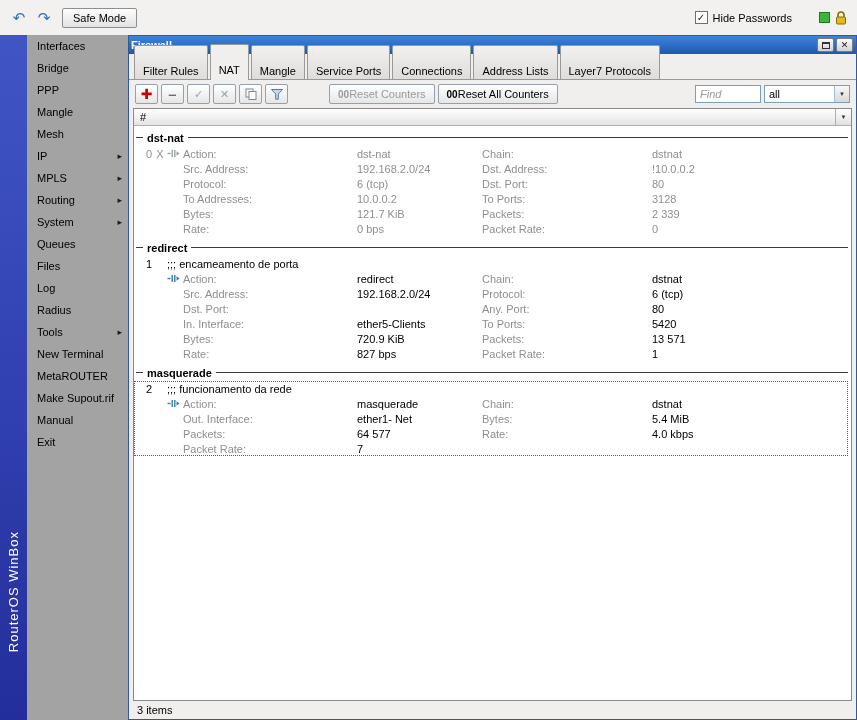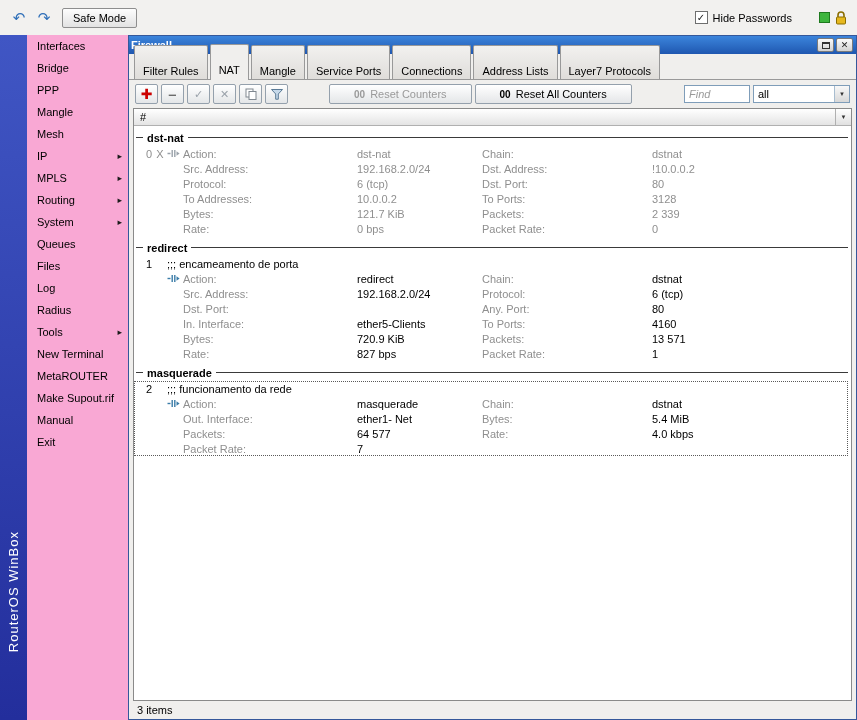--- a/index.html
+++ b/index.html
@@ -21,21 +21,21 @@
   .green-ind{width:11px;height:11px;background:#3db53d;border:1px solid #1e7a1e;margin-left:22px;}
   .lock{display:inline-flex;align-items:center;}
 
   
   .leftband{position:absolute;left:0;top:35px;width:27px;height:685px;
             background:linear-gradient(180deg,#4056c4,#232e9c);}
   .brand{position:absolute;bottom:68px;left:6px;color:#fff;font-size:13px;letter-spacing:1px;
          writing-mode:vertical-rl;transform:rotate(180deg);white-space:nowrap;}
 
   
-  .sidebar{position:absolute;left:27px;top:35px;width:101px;height:685px;background:#f9a8d4;}
+  .sidebar{position:absolute;left:27px;top:35px;width:101px;height:685px;background:#a3a3a3;}
   .sb-item{height:22px;display:flex;align-items:center;padding:0 6px 0 10px;cursor:default;}
   .sb-label{flex:1;white-space:nowrap;}
   .sb-arrow{font-size:9px;color:#1a1a1a;}
 
   
   .window{position:absolute;left:128px;top:35px;width:729px;height:685px;border:1px solid #35589a;
           background:#f0efed;display:flex;flex-direction:column;}
   .titlebar{height:18px;background:linear-gradient(#3c85dc,#1f57b0);color:#fff;display:flex;
             align-items:center;padding:0 3px 0 2px;font-weight:bold;flex:none;}
   .tb-buttons{margin-left:auto;display:flex;gap:2px;}
@@ -51,28 +51,28 @@
        white-space:nowrap;cursor:default;}
   .tab.active{background:#f0efed;padding-bottom:4px;margin-bottom:-1px;z-index:2;position:relative;}
 
   .ftoolbar{display:flex;align-items:center;padding:4px 6px;gap:3px;flex:none;}
   .icon-btn{width:23px;height:20px;border:1px solid #94a0ac;background:linear-gradient(#ffffff,#e4e6e8);
             border-radius:2px;display:flex;align-items:center;justify-content:center;cursor:default;}
   .glyph-plus{color:#cc0000;font-weight:bold;font-size:14px;line-height:1;}
   .glyph-minus{color:#444;font-size:15px;line-height:1;}
   .glyph-dim{color:#9aa2aa;font-size:11px;line-height:1;}
   .text-btn{height:20px;border:1px solid #94a0ac;background:linear-gradient(#ffffff,#e4e6e8);
-            border-radius:2px;display:inline-flex;align-items:center;padding:0 24px;gap:5px;
+            border-radius:2px;display:inline-flex;align-items:center;padding:0 8px;
             font:inherit;cursor:default;white-space:nowrap;}
   .text-btn .zz{font-weight:bold;font-size:10px;}
   .text-btn.disabled{color:#9a9a9a;margin-left:38px;}
   .spacer{flex:1;}
   .find-input{width:66px;height:18px;border:1px solid #7f9db9;padding:0 4px;font:inherit;background:#fff;}
   .find-input::placeholder{color:#9a9a9a;font-style:italic;}
-  .combo{width:97px;height:18px;border:1px solid #7f9db9;background:#fff;display:flex;align-items:center;}
+  .combo{width:86px;height:18px;border:1px solid #7f9db9;background:#fff;display:flex;align-items:center;}
   .combo-text{flex:1;padding:0 4px;}
   .combo-arrow{width:15px;height:16px;border-left:1px solid #a8bdd0;
                background:linear-gradient(#f8f8f8,#d8d8d8);display:flex;align-items:center;
                justify-content:center;font-size:6px;color:#333;}
 
   .list{flex:1;margin:0 4px;border:1px solid #8a8a8a;background:#fff;display:flex;
         flex-direction:column;overflow:hidden;}
   .list-header{height:17px;background:linear-gradient(#ffffff,#e4e4e4);border-bottom:1px solid #b0b0b0;
                display:flex;align-items:center;padding-left:6px;flex:none;}
   .col-chooser{margin-left:auto;width:16px;height:16px;border-left:1px solid #b0b0b0;display:flex;
@@ -410,21 +410,21 @@
             <span class="c-v1"></span>
             <span class="c-l2">Any. Port:</span>
             <span class="c-v2">80</span>
           </div>
           <div class="line">
             <span class="c-num"></span>
             <span class="c-icon"></span>
             <span class="c-l1">In. Interface:</span>
             <span class="c-v1">ether5-Clients</span>
             <span class="c-l2">To Ports:</span>
-            <span class="c-v2">4160</span>
+            <span class="c-v2">5420</span>
           </div>
           <div class="line">
             <span class="c-num"></span>
             <span class="c-icon"></span>
             <span class="c-l1">Bytes:</span>
             <span class="c-v1">720.9 KiB</span>
             <span class="c-l2">Packets:</span>
             <span class="c-v2">13 571</span>
           </div>
           <div class="line">

